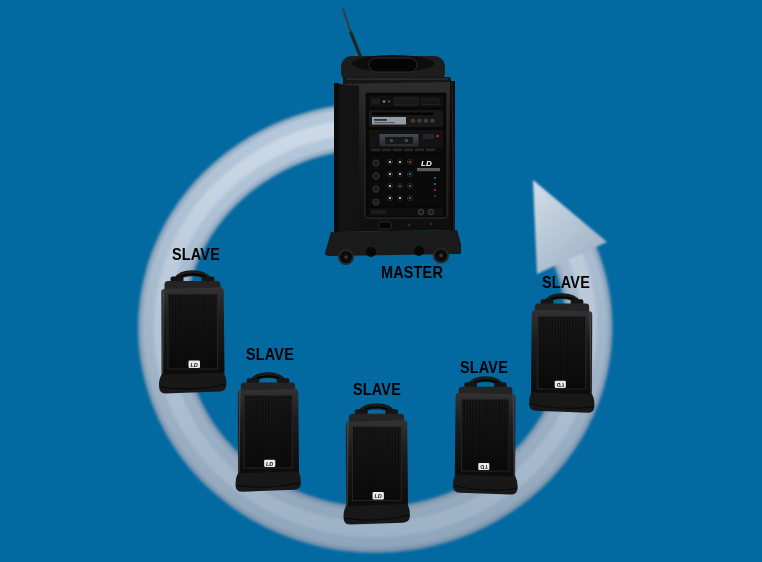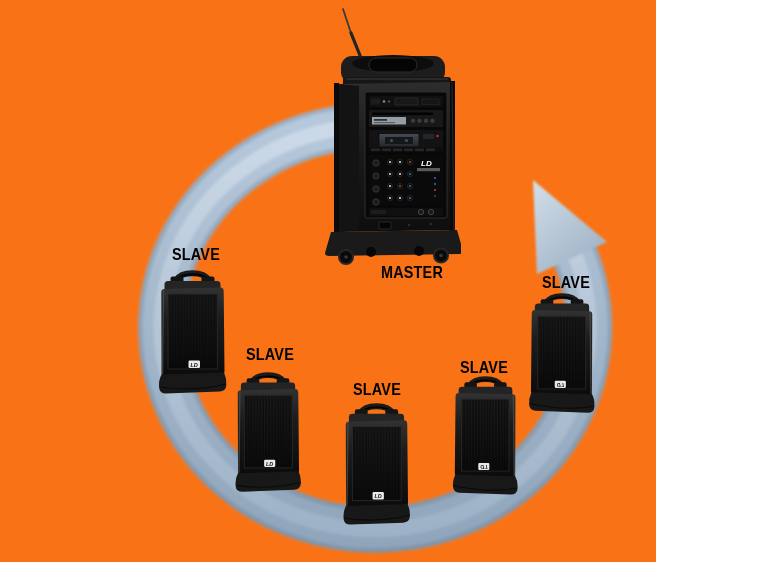--- a/index.html
+++ b/index.html
@@ -1,17 +1,17 @@
 <!DOCTYPE html>
 <html><head>
 <meta charset="utf-8">
 <style>
   html,body { margin:0; padding:0; background:#ffffff; }
   .stage {
-    position:relative; width:656px; height:562px; background:#f97316;
+    position:relative; width:762px; height:562px; background:#0369a1;
     overflow:hidden; font-family:"Liberation Sans", sans-serif;
   }
   .stage svg { position:absolute; }
   .layer-arrow { left:0; top:0; z-index:1; }
   .device { z-index:2; }
   .label {
     position:absolute; z-index:3; width:80px; text-align:center;
     font-weight:700; font-size:17px; line-height:18px; color:#000;
     transform:scaleX(0.85); transform-origin:center; white-space:nowrap;
     letter-spacing:0.2px;

